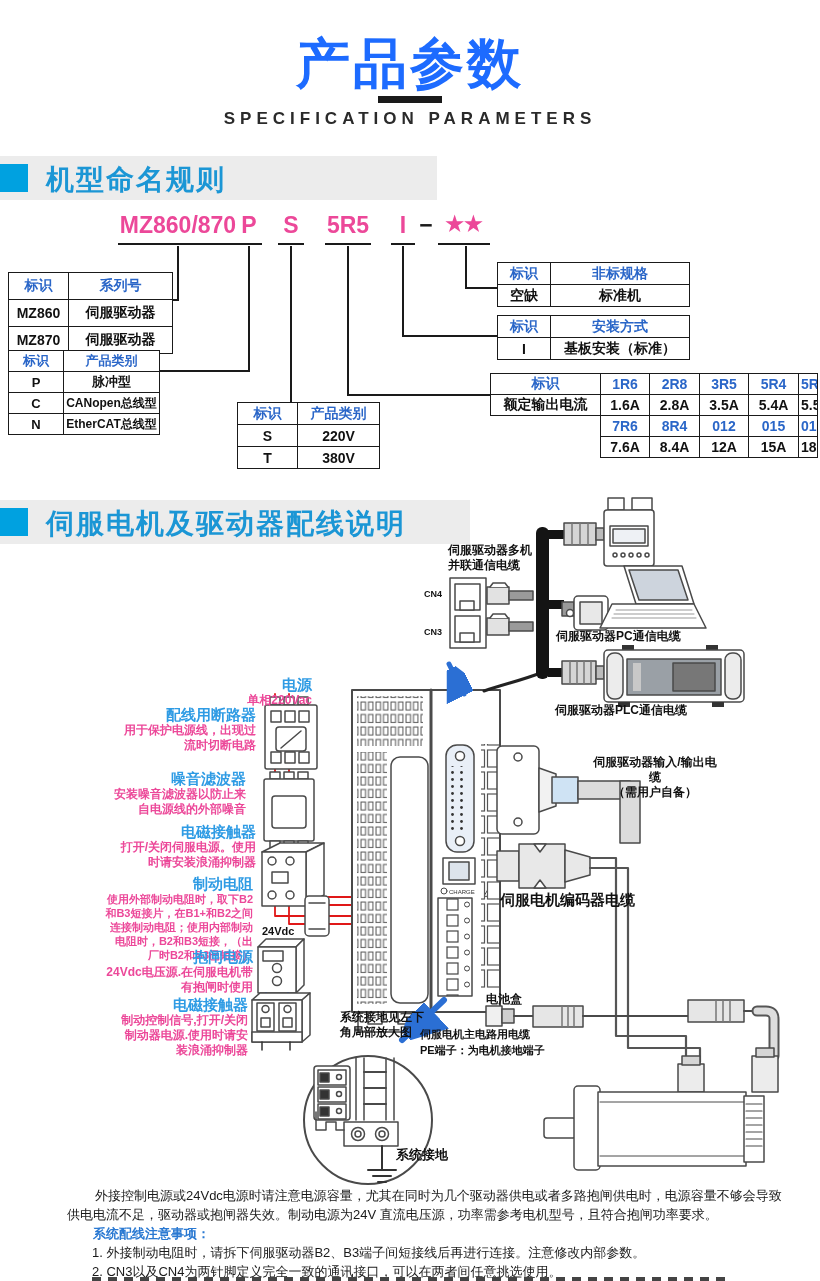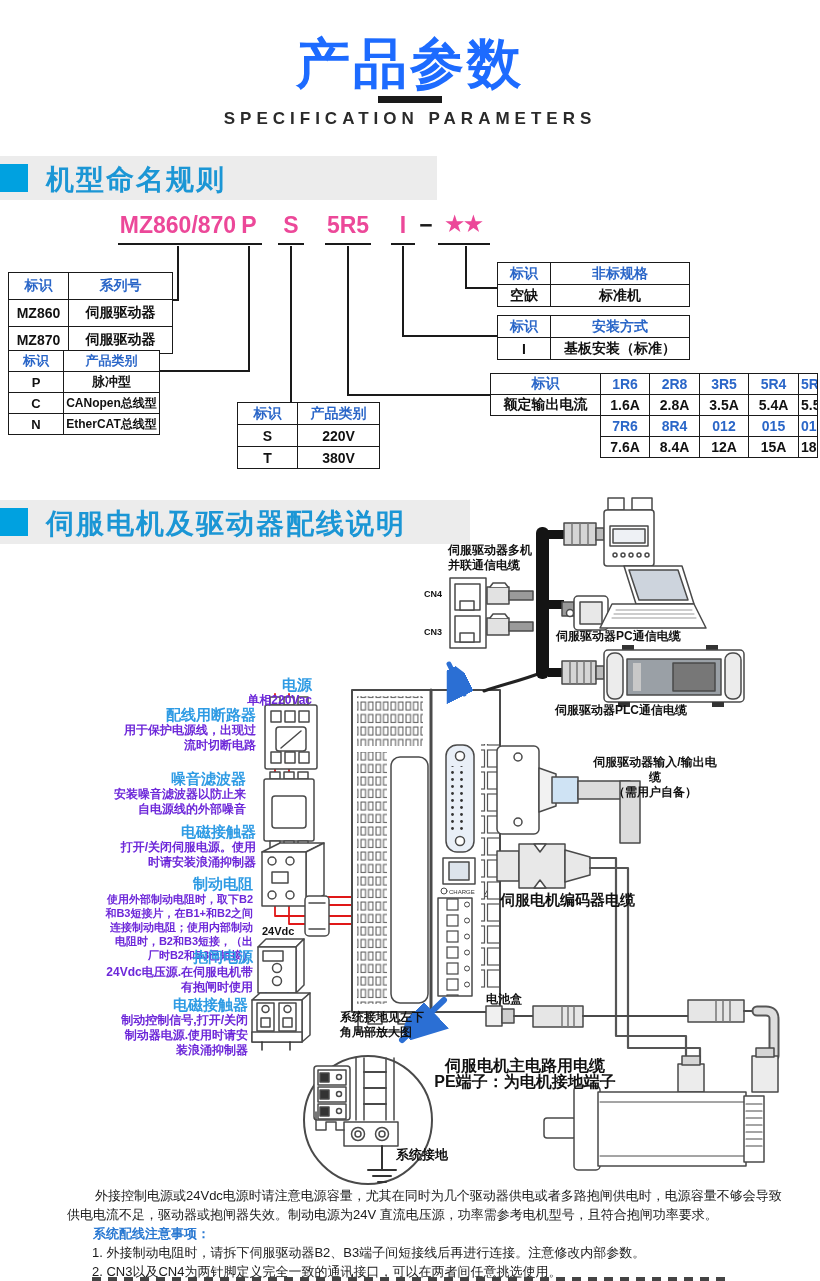--- a/index.html
+++ b/index.html
@@ -22,21 +22,21 @@
   
   .tbl{border-collapse:collapse;background:#fff;position:absolute;table-layout:fixed;}
   .tbl td{border:1.5px solid #1a1a1a;text-align:center;padding:0 2px;font-size:14px;color:#111;
           overflow:hidden;white-space:nowrap;}
   .tbl td.hd{color:#2a66c8;font-weight:bold;}
   .tbl td.bd{font-weight:bold;}
   .tbl td.noborder{border:none;background:transparent;}
   
   .dlabel{position:absolute;text-align:right;z-index:3;}
   .dtitle{color:#2e9be4;font-weight:bold;font-size:15px;line-height:17px;}
-  .ddesc{font-size:12px;color:#6d28d9;line-height:15px;font-weight:bold;}
+  .ddesc{font-size:12px;color:#ec4899;line-height:15px;font-weight:bold;}
   .ddesc.small{font-size:11px;line-height:14px;}
   .blk{position:absolute;font-weight:bold;color:#111;z-index:3;}
   svg{position:absolute;left:0;top:0;z-index:1;}
   .z2{z-index:2;}
   
   .notes{position:absolute;left:67px;top:1186px;width:730px;font-size:13px;color:#1a1a1a;line-height:19px;}
   .notes .indent{text-indent:28px;}
   .notes .nhead{color:#2a79d2;font-weight:bold;margin-left:26px;}
   .notes .nitem{margin-left:25px;}
   .clipstrip{position:absolute;left:92px;top:1277px;width:640px;height:5px;
@@ -502,21 +502,21 @@
   <div class="blk" style="left:588px;top:755px;width:134px;font-size:12px;line-height:15px;text-align:center;">
     <div>伺服驱动器输入/输出电缆</div>
     <div>（需用户自备）</div>
   </div>
   <div class="blk" style="left:500px;top:891px;font-size:15px;">伺服电机编码器电缆</div>
   <div class="blk" style="left:486px;top:991px;font-size:12px;">电池盒</div>
   <div class="blk" style="left:340px;top:1010px;width:95px;font-size:12px;line-height:15px;">
     <div>系统接地见左下</div>
     <div>角局部放大图</div>
   </div>
-  <div class="blk" style="left:420px;top:1058px;width:210px;font-size:16px;line-height:16px;text-align:center;">
+  <div class="blk" style="left:420px;top:1026px;width:210px;font-size:11px;line-height:16px;text-align:left;">
     <div>伺服电机主电路用电缆</div>
     <div>PE端子：为电机接地端子</div>
   </div>
   <div class="blk" style="left:396px;top:1146px;font-size:13px;">系统接地</div>
 
   <div class="notes">
     <div class="indent">外接控制电源或24Vdc电源时请注意电源容量，尤其在同时为几个驱动器供电或者多路抱闸供电时，电源容量不够会导致</div>
     <div>供电电流不足，驱动器或抱闸器失效。制动电源为24V 直流电压源，功率需参考电机型号，且符合抱闸功率要求。</div>
     <div class="nhead">系统配线注意事项：</div>
     <div class="nitem">1. 外接制动电阻时，请拆下伺服驱动器B2、B3端子间短接线后再进行连接。注意修改内部参数。</div>

